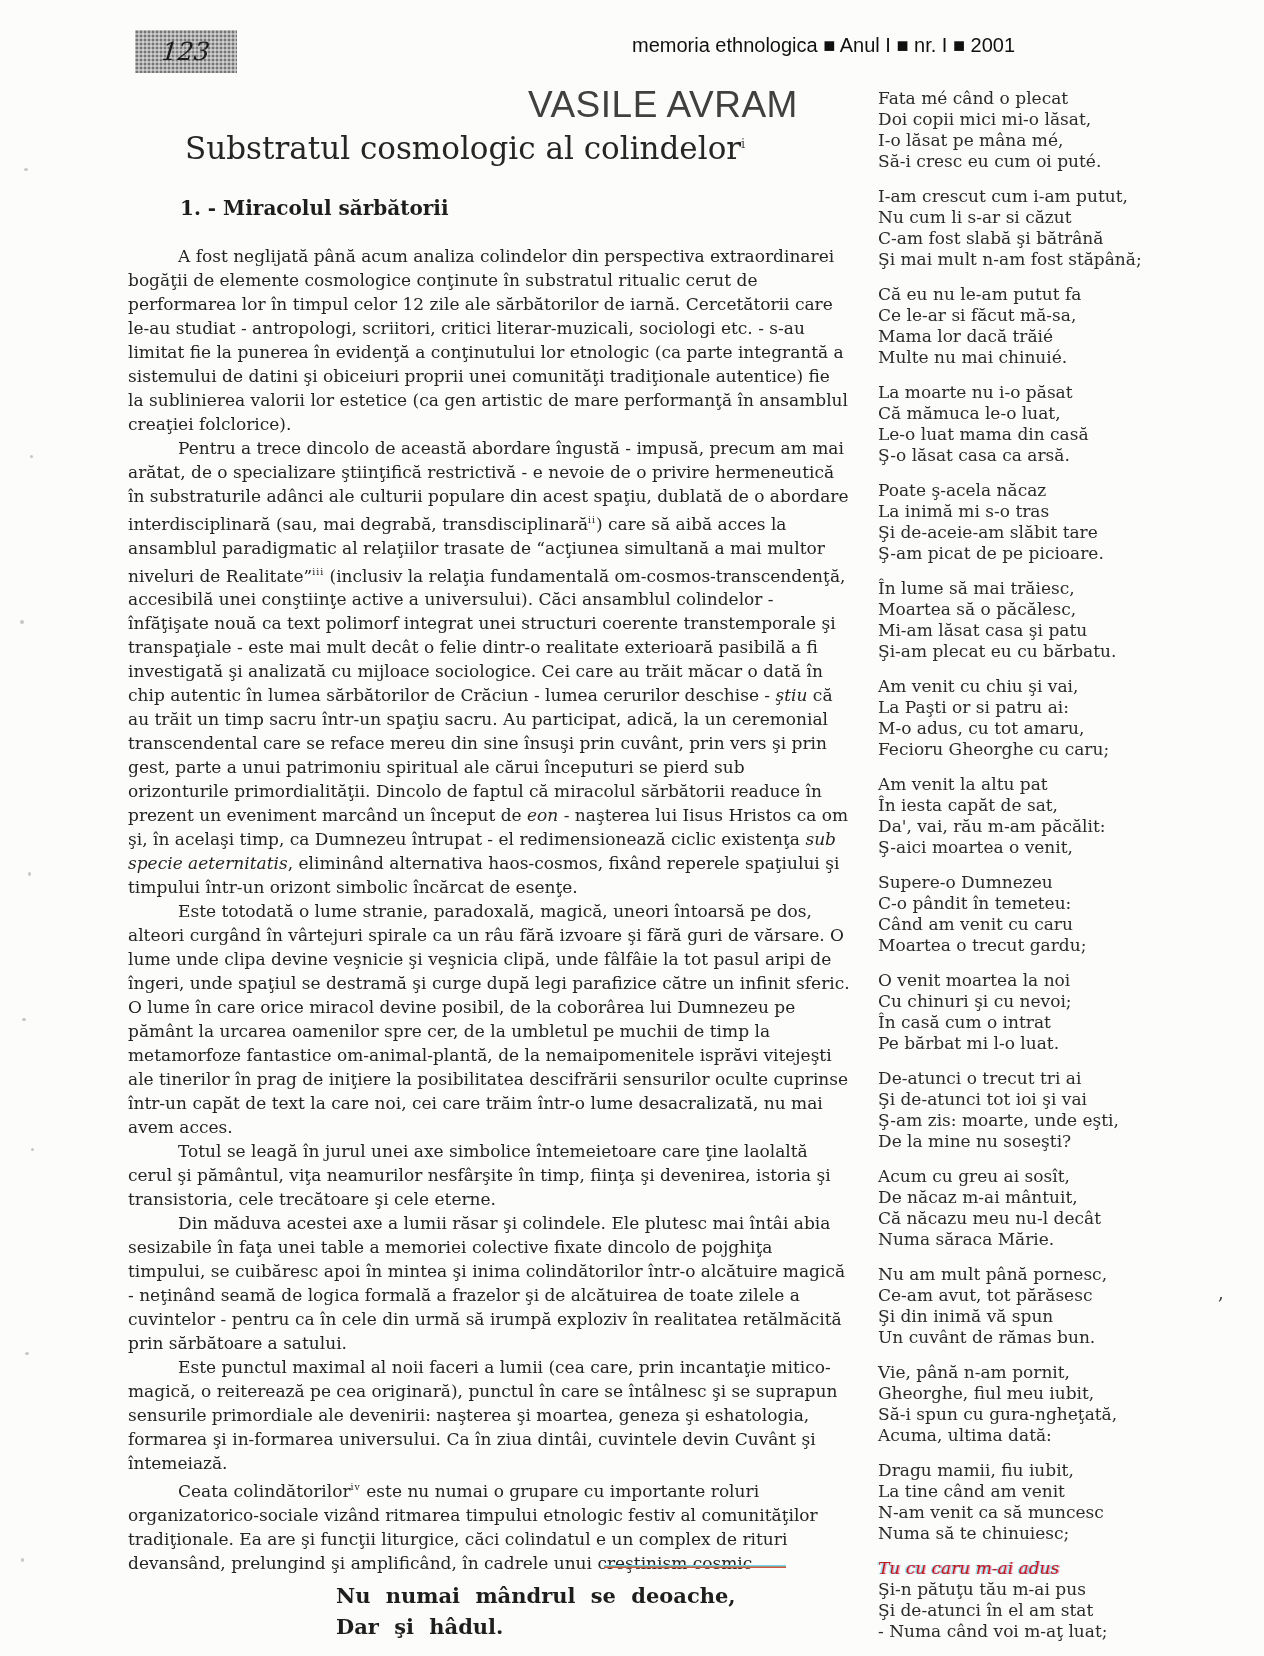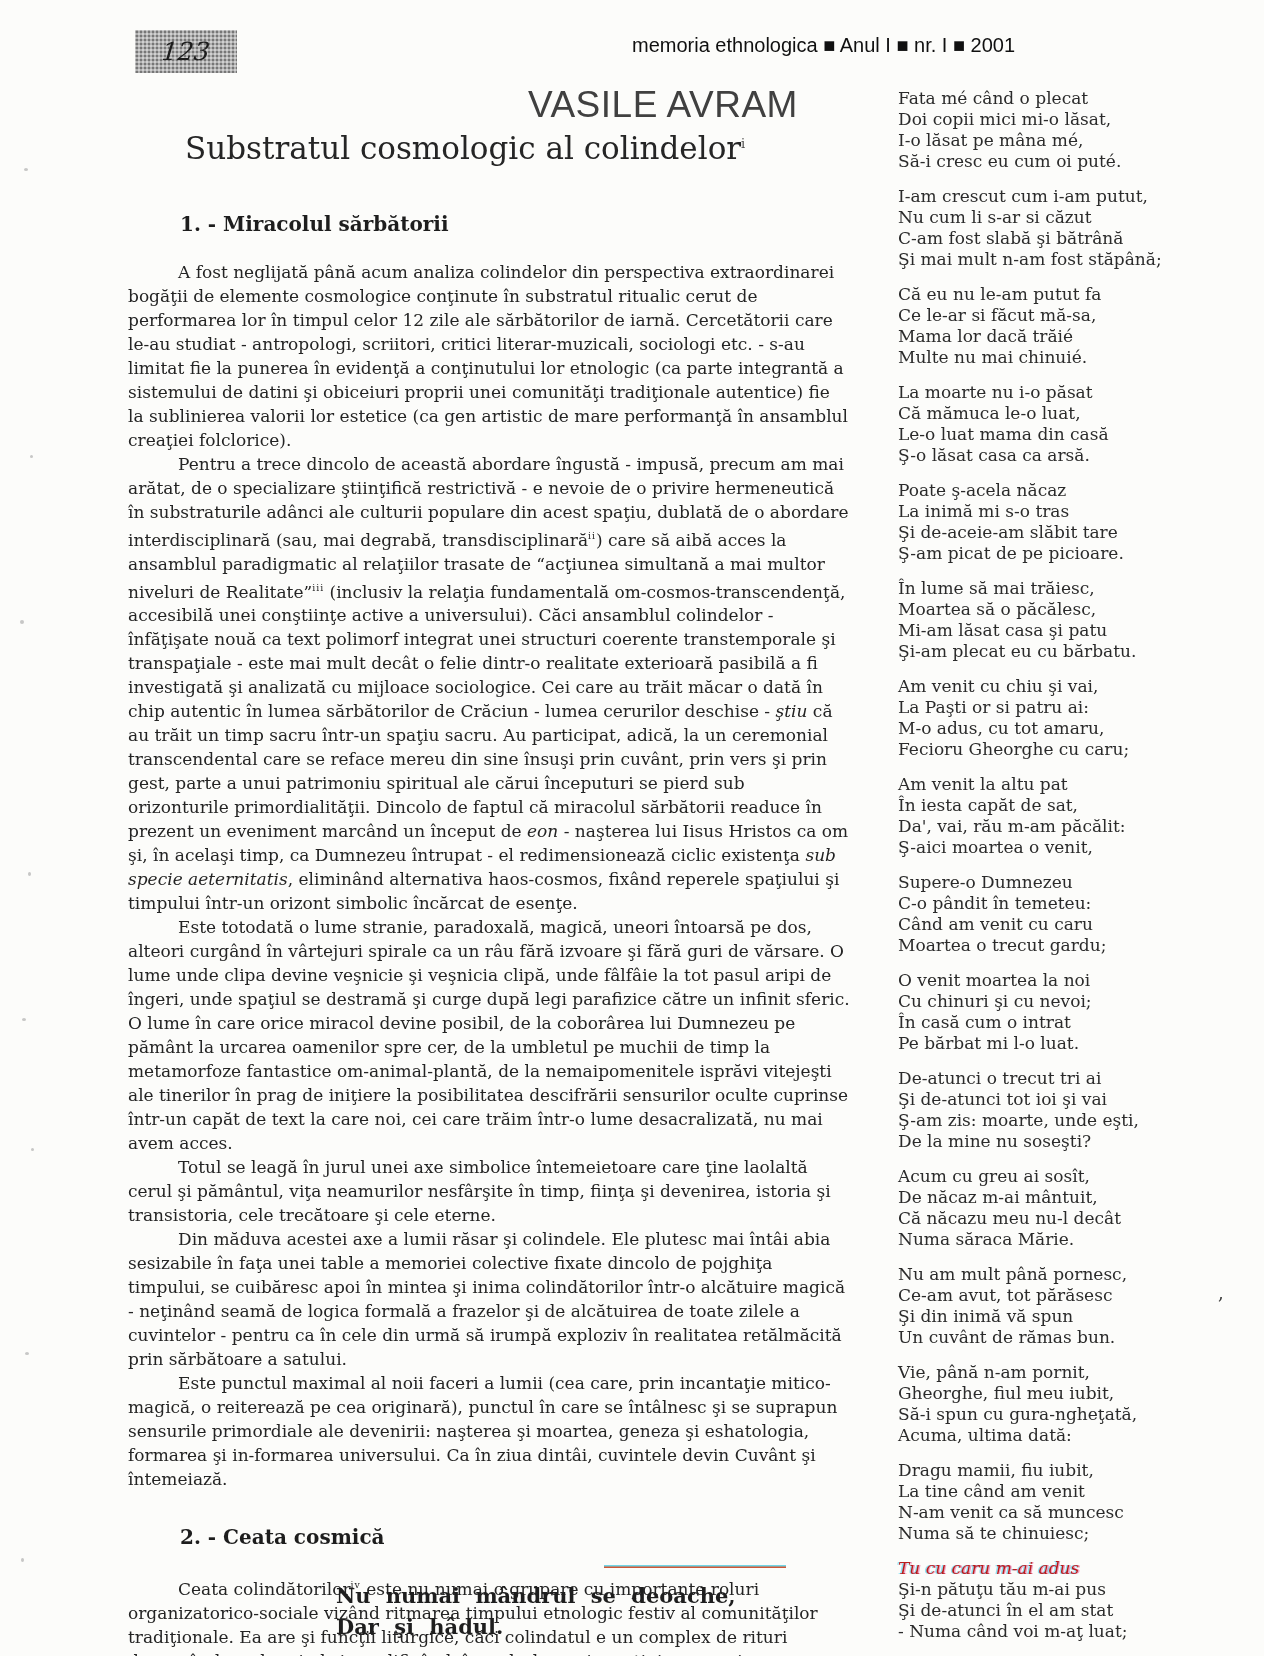--- a/index.html
+++ b/index.html
@@ -39,27 +39,27 @@
   .article-title sup{font-size:13px;color:#4a4a4a;}
   
   .main-column{
     position:absolute;left:128px;top:196px;width:722px;
     font-size:17px;line-height:24px;color:#242424;
   }
   .section-heading{
     font-size:20px;font-weight:bold;color:#1d1d1d;
     margin:34px 0 24px 52px;line-height:24px;
   }
-  .section-heading:first-child{margin-top:16px;}
+  .section-heading:first-child{margin-top:0;}
   .body-para{margin:0;text-indent:50px;text-align:left;}
   .body-para em{font-style:italic;}
   .body-para sup{font-size:.55em;vertical-align:super;letter-spacing:1px;}
   
   .poem-column{
-    position:absolute;left:898px;top:88px;width:310px;
+    position:absolute;left:878px;top:88px;width:310px;
     font-size:17px;line-height:21px;color:#2b2b2b;
   }
   .stanza{margin:0 0 14px 0;}
   .stanza .line{white-space:nowrap;}
   
   .poem-column .stanza:last-child .line:first-child{
     color:#b91c1c;
     text-shadow:1.4px 0 rgba(225,50,130,.45), -1.4px 0 rgba(30,200,235,.5);
     font-style:italic;
   }
@@ -91,21 +91,20 @@
 <div class="article-title"><span>Substratul cosmologic al colindelor</span><sup>i</sup></div>
 
 <div class="main-column">
     <h2 class="section-heading">1. - Miracolul sărbătorii</h2>
     <p class="body-para"><span>A fost neglijată până acum analiza colindelor din perspectiva extraordinarei bogăţii de elemente cosmologice conţinute în substratul ritualic cerut de performarea lor în timpul celor 12 zile ale sărbătorilor de iarnă. Cercetătorii care le-au studiat - antropologi, scriitori, critici literar-muzicali, sociologi etc. - s-au limitat fie la punerea în evidenţă a conţinutului lor etnologic (ca parte integrantă a sistemului de datini şi obiceiuri proprii unei comunităţi tradiţionale autentice) fie la sublinierea valorii lor estetice (ca gen artistic de mare performanţă în ansamblul creaţiei folclorice).</span></p>
     <p class="body-para"><span>Pentru a trece dincolo de această abordare îngustă - impusă, precum am mai arătat, de o specializare ştiinţifică restrictivă - e nevoie de o privire hermeneutică în substraturile adânci ale culturii populare din acest spaţiu, dublată de o abordare interdisciplinară (sau, mai degrabă, transdisciplinară</span><sup>ii</sup><span>) care să aibă acces la ansamblul paradigmatic al relaţiilor trasate de “acţiunea simultană a mai multor niveluri de Realitate”</span><sup>iii</sup><span> (inclusiv la relaţia fundamentală om-cosmos-transcendenţă, accesibilă unei conştiinţe active a universului). Căci ansamblul colindelor - înfăţişate nouă ca text polimorf integrat unei structuri coerente transtemporale şi transpaţiale - este mai mult decât o felie dintr-o realitate exterioară pasibilă a fi investigată şi analizată cu mijloace sociologice. Cei care au trăit măcar o dată în chip autentic în lumea sărbătorilor de Crăciun - lumea cerurilor deschise - </span><em>ştiu</em><span> că au trăit un timp sacru într-un spaţiu sacru. Au participat, adică, la un ceremonial transcendental care se reface mereu din sine însuşi prin cuvânt, prin vers şi prin gest, parte a unui patrimoniu spiritual ale cărui începuturi se pierd sub orizonturile primordialităţii. Dincolo de faptul că miracolul sărbătorii readuce în prezent un eveniment marcând un început de </span><em>eon</em><span> - naşterea lui Iisus Hristos ca om şi, în acelaşi timp, ca Dumnezeu întrupat - el redimensionează ciclic existenţa </span><em>sub specie aeternitatis</em><span>, eliminând alternativa haos-cosmos, fixând reperele spaţiului şi timpului într-un orizont simbolic încărcat de esenţe.</span></p>
     <p class="body-para"><span>Este totodată o lume stranie, paradoxală, magică, uneori întoarsă pe dos, alteori curgând în vârtejuri spirale ca un râu fără izvoare şi fără guri de vărsare. O lume unde clipa devine veşnicie şi veşnicia clipă, unde fâlfâie la tot pasul aripi de îngeri, unde spaţiul se destramă şi curge după legi parafizice către un infinit sferic. O lume în care orice miracol devine posibil, de la coborârea lui Dumnezeu pe pământ la urcarea oamenilor spre cer, de la umbletul pe muchii de timp la metamorfoze fantastice om-animal-plantă, de la nemaipomenitele isprăvi vitejeşti ale tinerilor în prag de iniţiere la posibilitatea descifrării sensurilor oculte cuprinse într-un capăt de text la care noi, cei care trăim într-o lume desacralizată, nu mai avem acces.</span></p>
     <p class="body-para"><span>Totul se leagă în jurul unei axe simbolice întemeietoare care ţine laolaltă cerul şi pământul, viţa neamurilor nesfârşite în timp, fiinţa şi devenirea, istoria şi transistoria, cele trecătoare şi cele eterne.</span></p>
     <p class="body-para"><span>Din măduva acestei axe a lumii răsar şi colindele. Ele plutesc mai întâi abia sesizabile în faţa unei table a memoriei colective fixate dincolo de pojghiţa timpului, se cuibăresc apoi în mintea şi inima colindătorilor într-o alcătuire magică - neţinând seamă de logica formală a frazelor şi de alcătuirea de toate zilele a cuvintelor - pentru ca în cele din urmă să irumpă exploziv în realitatea retălmăcită prin sărbătoare a satului.</span></p>
     <p class="body-para"><span>Este punctul maximal al noii faceri a lumii (cea care, prin incantaţie mitico-magică, o reiterează pe cea originară), punctul în care se întâlnesc şi se suprapun sensurile primordiale ale devenirii: naşterea şi moartea, geneza şi eshatologia, formarea şi in-formarea universului. Ca în ziua dintâi, cuvintele devin Cuvânt şi întemeiază.</span></p>
-    <h2 class="section-heading">2. - Ceata cosmică</h2>
     <p class="body-para"><span>Ceata colindătorilor</span><sup>iv</sup><span> este nu numai o grupare cu importante roluri organizatorico-sociale vizând ritmarea timpului etnologic festiv al comunităţilor tradiţionale. Ea are şi funcţii liturgice, căci colindatul e un complex de rituri devansând, prelungind şi amplificând, în cadrele unui creştinism cosmic</span></p>
   </div>
 
 <div class="poem-column">
     <div class="stanza">
       <div class="line">Fata mé când o plecat</div>
       <div class="line">Doi copii mici mi-o lăsat,</div>
       <div class="line">I-o lăsat pe mâna mé,</div>
       <div class="line">Să-i cresc eu cum oi puté.</div>
     </div>

